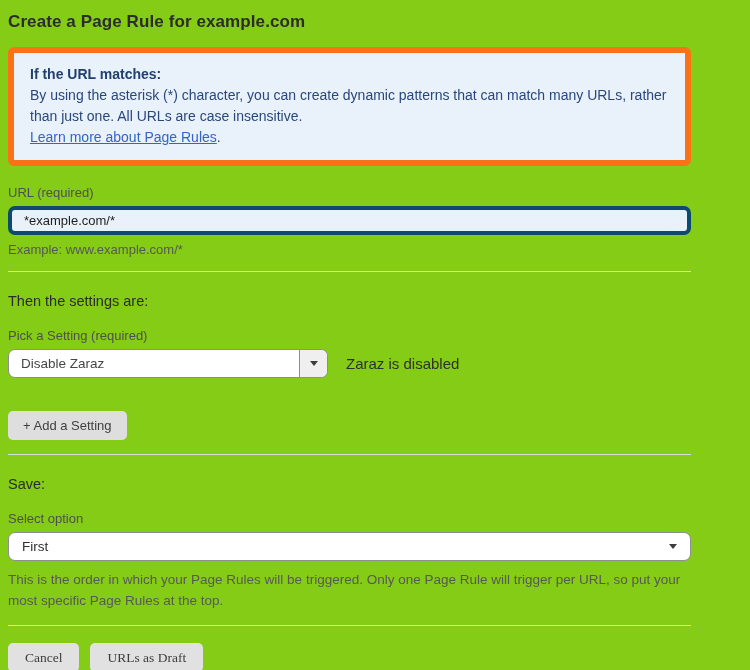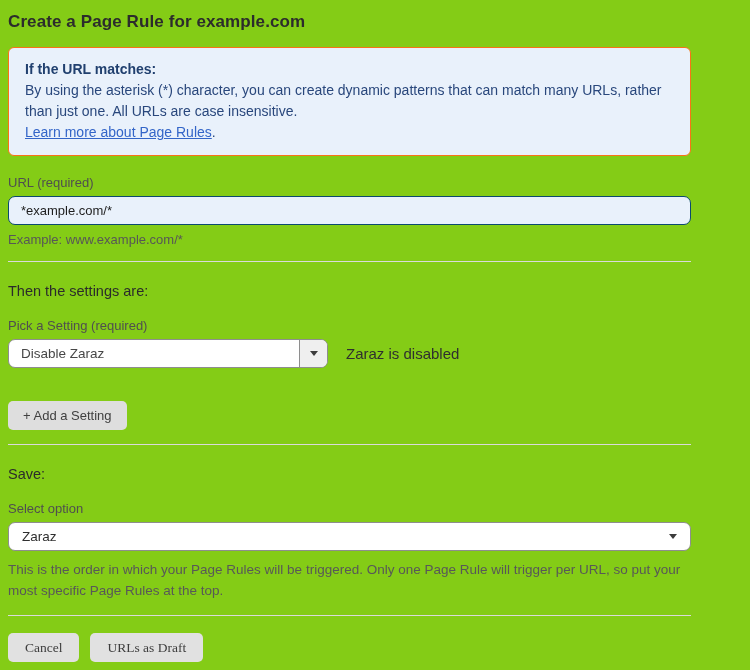--- a/index.html
+++ b/index.html
@@ -19,21 +19,21 @@
 
   .page-title {
     font-size: 17px;
     font-weight: bold;
     color: #2c2c2c;
     letter-spacing: 0.1px;
   }
 
   .info-box {
     margin-top: 15px;
-    border: 1px solid #f97316;
+    border: 6px solid #f97316;
     background: #e9f1fb;
     border-radius: 6px;
     padding: 11px 16px 12px 16px;
   }
   .info-heading {
     font-size: 14px;
     font-weight: bold;
     color: #21406f;
     line-height: 21px;
   }
@@ -53,21 +53,21 @@
   .field-label {
     display: block;
     font-size: 13px;
     color: #4f4f4f;
     margin-top: 19px;
     margin-bottom: 6px;
   }
   .url-input {
     width: 683px;
     height: 29px;
-    border: 1px solid #0c4a6e;
+    border: 4px solid #0c4a6e;
     border-radius: 7px;
     background: #e9f1fb;
     font-family: "Liberation Sans", sans-serif;
     font-size: 13px;
     color: #1e1e1e;
     padding: 0 12px;
     outline: none;
   }
   .example-text {
     font-size: 13px;
@@ -223,21 +223,21 @@
     </div>
 
     <button class="btn btn-add">+ Add a Setting</button>
 
     <hr class="divider">
 
     <h2 class="section-heading">Save:</h2>
 
     <label class="field-label">Select option</label>
     <div class="order-select">
-      <span class="order-select-value">Zaraz</span>
+      <span class="order-select-value">First</span>
       <span class="tri-down"></span>
     </div>
     <p class="help-text">This is the order in which your Page Rules will be triggered. Only one Page Rule will trigger per URL, so put your most specific Page Rules at the top.</p>
 
     <hr class="divider">
 
     <div class="actions">
       <button class="btn btn-gray">Cancel</button>
       <button class="btn btn-gray">URLs as Draft</button>
     </div>

